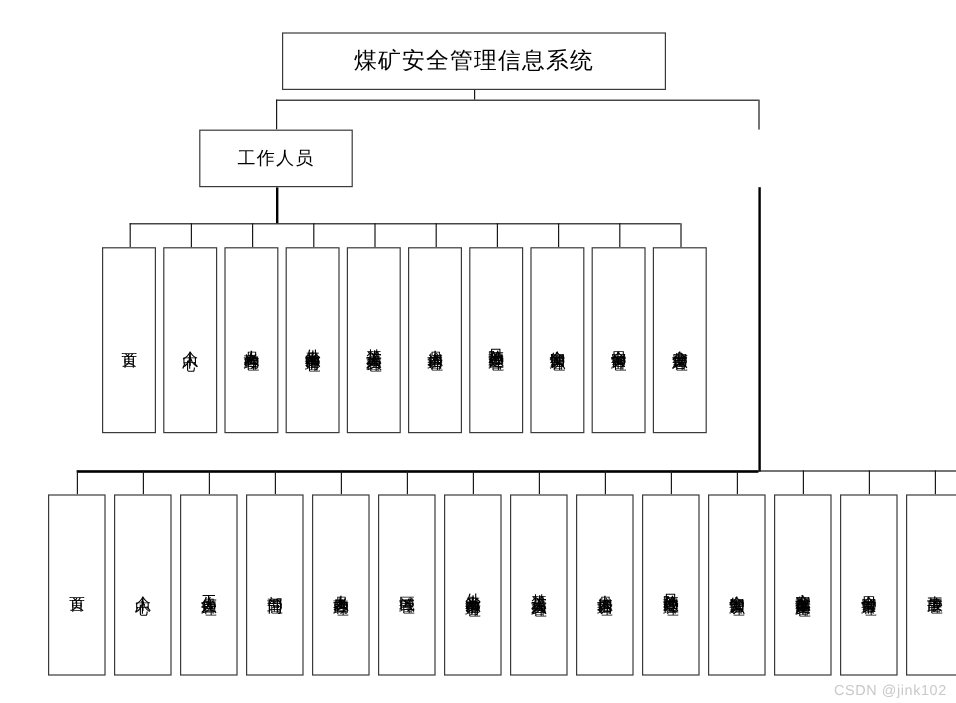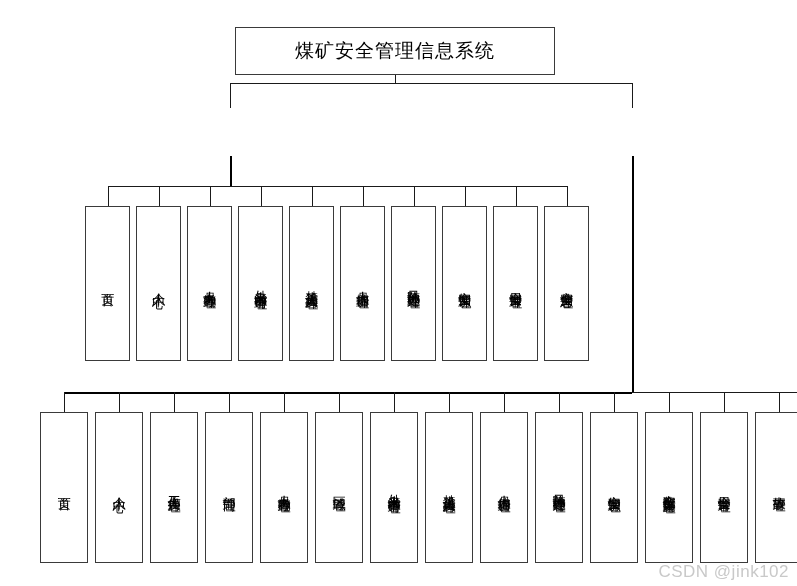--- a/index.html
+++ b/index.html
@@ -63,21 +63,21 @@
     z-index: 1;
   }
   .conn.h { height: 1px; }
   .conn.v { width: 1px; }
   .conn.thick-v { width: 2px; background: #000000; }
   .conn.thick-h { height: 2px; background: #000000; }
   .watermark {
     position: absolute;
     right: 8px;
     bottom: 4px;
-    font-size: 17px;
+    font-size: 12px;
     color: #c9c9c9;
     letter-spacing: 0.5px;
     z-index: 5;
     font-family: "Liberation Sans", sans-serif;
   }
 </style>
 </head>
 <body>
 
 <div id="canvas">
@@ -115,20 +115,23 @@
       <div class="conn v" style="left: 614px; top: 392px; width: 1px; height: 20px;"></div>
       <div class="conn v" style="left: 669px; top: 392px; width: 1px; height: 20px;"></div>
       <div class="conn v" style="left: 724px; top: 392px; width: 1px; height: 20px;"></div>
       <div class="conn v" style="left: 779px; top: 392px; width: 1px; height: 20px;"></div>
     </div>
 
   <div class="node root" id="root-node" style="left: 235px; top: 10px; width: 320px; height: 48px; margin-top: 17px;">
     <span>煤矿安全管理信息系统</span>
   </div>
 
+  <div class="node level2" id="node-staff" style="left: 166px; top: 108px; width: 128px; height: 48px;">
+    <span>工作人员</span>
+  </div>
 
   <div id="row-staff">
       <div class="leaf" style="left: 85px; top: 206px; width: 45px; height: 155px;">
         <span class="vtext">首页</span>
       </div>
       <div class="leaf" style="left: 136px; top: 206px; width: 45px; height: 155px;">
         <span class="vtext">个人中心</span>
       </div>
       <div class="leaf" style="left: 187px; top: 206px; width: 45px; height: 155px;">
         <span class="vtext">人员考勤管理</span>

